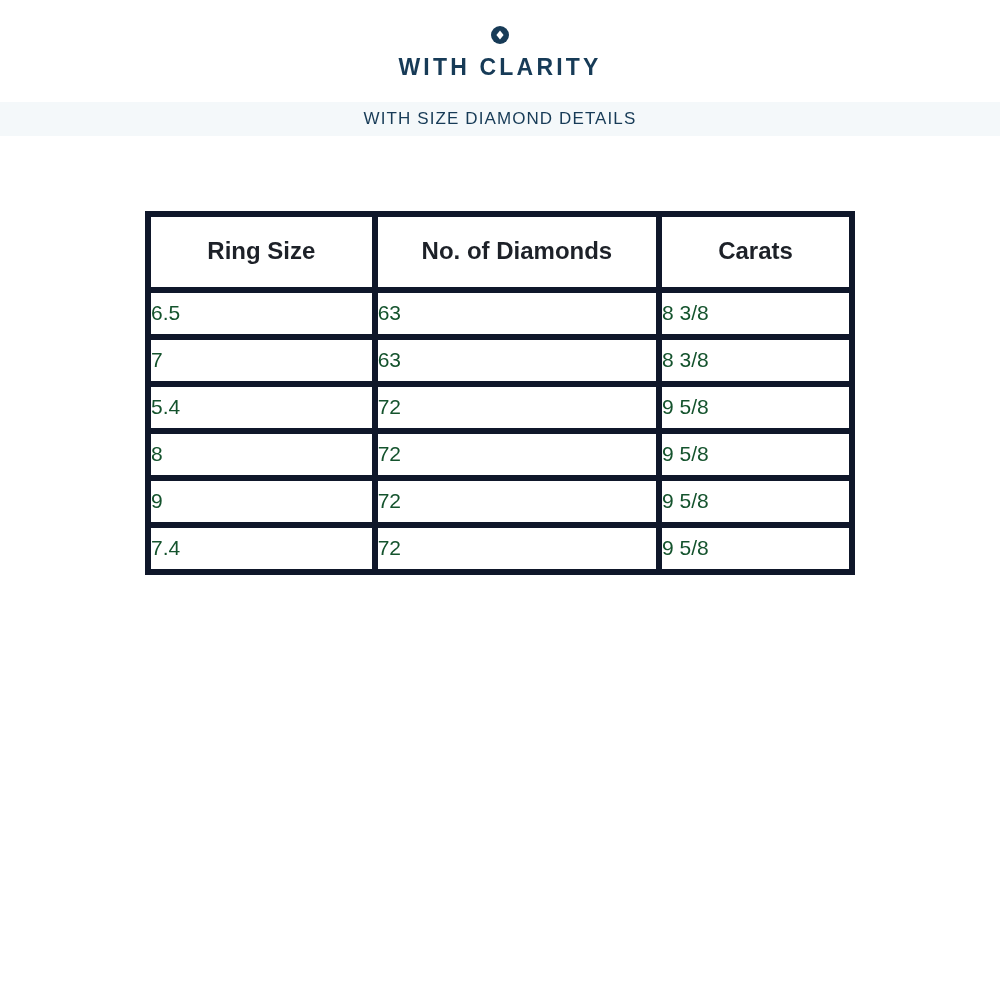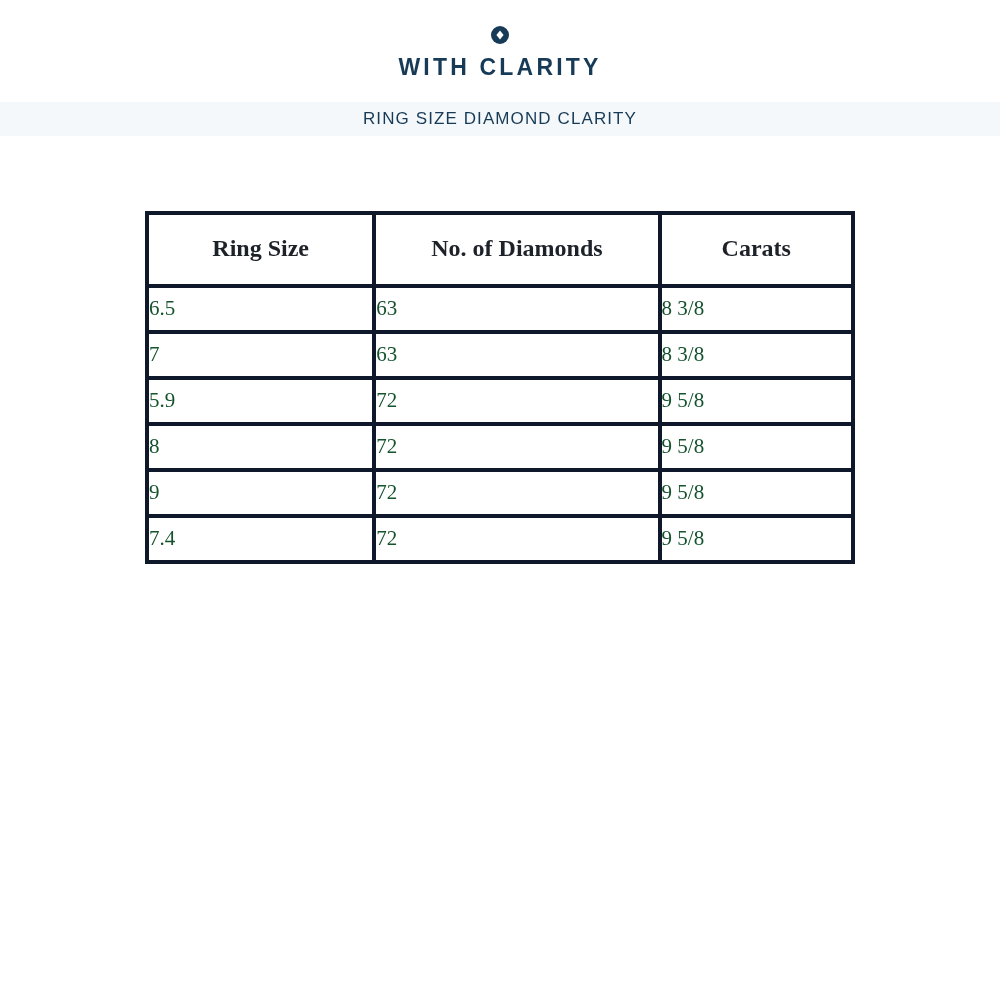--- a/index.html
+++ b/index.html
@@ -62,23 +62,22 @@
     margin: 75px auto 0 auto;
     width: 710px;
   }
   table.size-table {
     border-collapse: collapse;
     width: 100%;
     table-layout: fixed;
   }
   table.size-table th,
   table.size-table td {
-    border: 4px solid #0f172a;
+    border: 6px solid #0f172a;
     color: #20242b;
-    font-family: Liberation Serif, serif;
   }
   table.size-table th {
     font-size: 24px;
     font-weight: 600;
     padding: 20px 0 22px 0;
     color: #1d2128;
   }
   table.size-table td {
     font-size: 21px;
     font-weight: 400;
@@ -96,21 +95,21 @@
 
   <div class="brand">
     <svg class="brand-mark" viewBox="0 0 22 22">
       <circle cx="11" cy="11" r="9" fill="#173b57"></circle>
       <polygon points="11,6.4 14.6,11 11,15.6 7.4,11" fill="#ffffff"></polygon>
     </svg>
     <div class="brand-name">WITH CLARITY</div>
   </div>
 
   <div class="subheader">
-    <div class="subheader-title">RING SIZE DIAMOND CLARITY</div>
+    <div class="subheader-title">WITH SIZE DIAMOND DETAILS</div>
   </div>
 
   <div class="table-wrap">
     <table class="size-table">
       <colgroup>
         <col class="c1">
           <col class="c2">
           <col class="c3">
       </colgroup>
       <thead>
@@ -125,21 +124,21 @@
           <td>6.5</td>
           <td>63</td>
           <td>8 3/8</td>
         </tr>
         <tr>
           <td>7</td>
           <td>63</td>
           <td>8 3/8</td>
         </tr>
         <tr>
-          <td>5.9</td>
+          <td>5.4</td>
           <td>72</td>
           <td>9 5/8</td>
         </tr>
         <tr>
           <td>8</td>
           <td>72</td>
           <td>9 5/8</td>
         </tr>
         <tr>
           <td>9</td>

